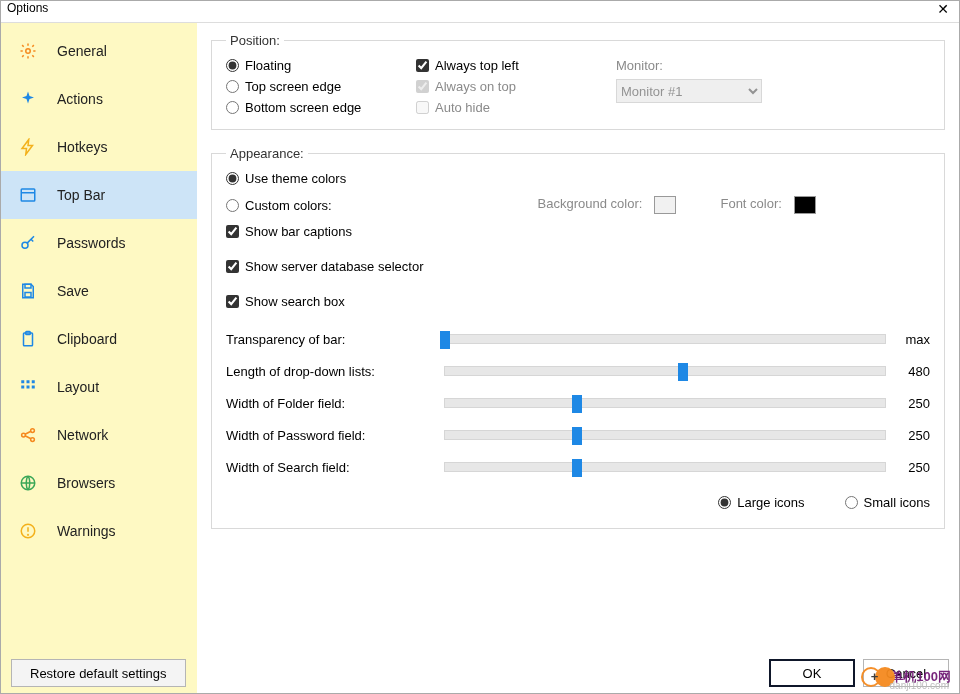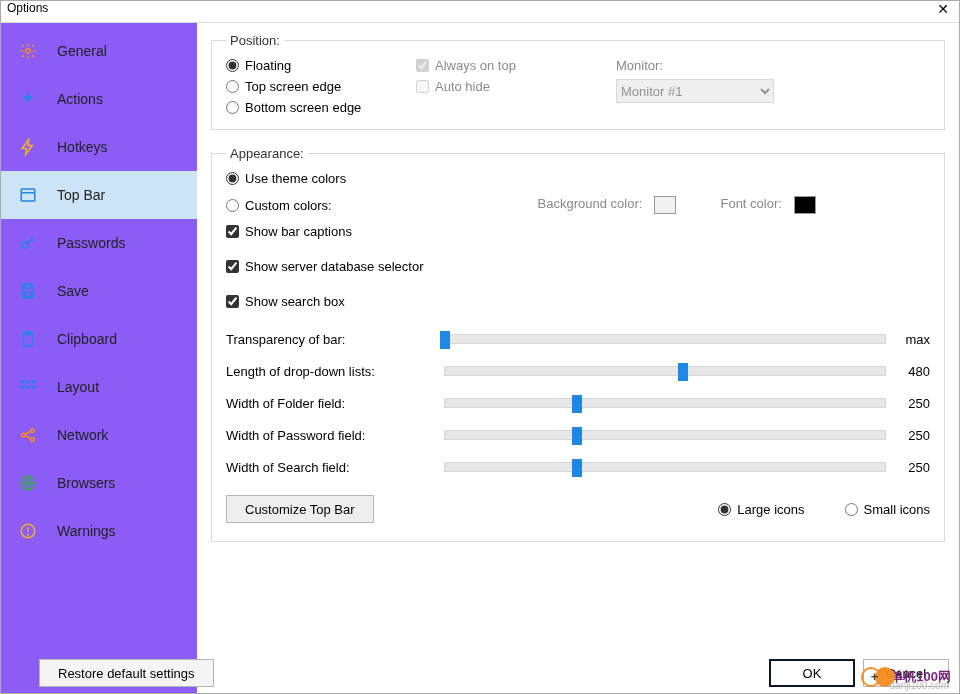--- a/index.html
+++ b/index.html
@@ -2,52 +2,52 @@
 <html><head>
 <meta charset="utf-8">
 <style>
   * { box-sizing: border-box; font-family: "Segoe UI", Tahoma, sans-serif; font-size: 13px; }
   html,body { margin:0; padding:0; width:960px; height:694px; background:#fff; color:#000; }
   .window { width:960px; height:694px; border:1px solid #aaa; display:flex; flex-direction:column; position:relative; }
   .titlebar { height:22px; display:flex; align-items:flex-start; padding:0 6px; border-bottom:1px solid #ddd; }
   .titlebar .title { flex:1; font-size:12px; }
   .close-x { width:20px; text-align:center; font-size:14px; cursor:default; }
   .body { flex:1; display:flex; overflow:hidden; }
-  .sidebar { width:196px; background:#8b5cf6; border-right:0; padding-top:4px;text-align:center; }
+  .sidebar { width:196px; background:#fef9c3; border-right:0; padding-top:4px;text-align:center; }
   .sb-item { height:48px; display:flex; align-items:center; padding-left:18px; gap:20px; cursor:default; color:#222; }
   .sb-item.selected { background:#cde4f7; }
   .sb-icon { width:18px; height:18px; display:flex; align-items:center; justify-content:center; }
   .sb-label { font-size:14px; }
   .content { flex:1; padding:10px 14px 0 14px; position:relative; }
   fieldset.group { border:1px solid #d9d9d9; margin:0 0 16px 0; padding:10px 14px 14px 14px; }
   fieldset.group legend { padding:0 4px; color:#333; font-size:13px; }
   .pos-row { display:flex; }
   .pos-col { width:190px; display:flex; flex-direction:column; gap:6px; }
   .pos-col2 { width:200px; display:flex; flex-direction:column; gap:6px; }
   .pos-col3 { flex:1; display:flex; flex-direction:column; gap:6px; }
   label.opt { display:flex; align-items:center; gap:6px; color:#000; }
   label.opt.disabled { color:#8a8a8a; }
   .mon-label { color:#8a8a8a; }
-  select.mon { width:158px; height:24px; background:#e9e9e9; border:1px solid #c8c8c8; color:#666; }
+  select.mon { width:146px; height:24px; background:#e9e9e9; border:1px solid #c8c8c8; color:#666; }
   .app-row { display:flex; align-items:center; margin-bottom:10px; }
   .app-row .al { width:220px; }
   .color-label { color:#8a8a8a; margin-right:8px; }
   .swatch { width:22px; height:18px; border:1px solid #999; display:inline-block; vertical-align:middle; }
   .swatch.bg { background:#f1f1f1; }
   .swatch.fg { background:#000; }
   .chk-stack { display:flex; flex-direction:column; gap:20px; margin:8px 0 14px 0; }
   .slider-row { display:flex; align-items:center; height:32px; }
   .slider-row .sl-label { width:218px; }
   .slider-row .sl-track { flex:1; position:relative; height:10px; background:#e7e7e7; border:1px solid #d6d6d6; }
   .slider-row .sl-thumb { position:absolute; top:-4px; width:10px; height:18px; background:#1e88e5; }
   .slider-row .sl-val { width:44px; text-align:right; padding-left:10px; }
   .icons-row { display:flex; align-items:center; margin-top:12px; }
   .btn { height:28px; padding:0 18px; background:#eee; border:1px solid #b5b5b5; cursor:default; }
   .spacer { flex:1; }
-  .footer { position:absolute; left:0; right:0; bottom:0; height:40px; display:flex; align-items:center; padding:0 10px; gap:8px;margin-left:28px; }
+  .footer { position:absolute; left:0; right:0; bottom:0; height:40px; display:flex; align-items:center; padding:0 10px; gap:8px; }
   .footer .btn.ok { width:86px; border:2px solid #0f172a; background:#fff; }
   .footer .btn.cancel { width:86px; background:#fff; border:1px solid #b5b5b5; }
   .footer .btn.restore { background:#f4f4f4; }
   .wm { position:absolute; right:8px; bottom:6px; display:flex; align-items:center; gap:4px; pointer-events:none; opacity:.95; }
   .wm .ring { width:20px; height:20px; border:2px solid #f58a1f; border-radius:50%; display:inline-block; }
   .wm .ring.inner { position:relative; left:-10px; background:#f58a1f; border-color:#f58a1f; }
   .wm .plus { position:relative; left:-38px; top:-1px; font-weight:bold; color:#333; }
   .wm .txt { color:#701a75; font-size:13px; font-weight:bold; margin-left:-30px; }
   .wm .sub { color:#bbb; font-size:10px; position:absolute; right:2px; bottom:-4px; }
   input[type=radio],input[type=checkbox]{ margin:0; accent-color:#333; }
@@ -183,20 +183,24 @@
             <label class="opt">
               <input type="radio" name="pos" style="">
               <span>Top screen edge</span>
             </label>
             <label class="opt">
               <input type="radio" name="pos" style="">
               <span>Bottom screen edge</span>
             </label>
           </div>
           <div class="pos-col2">
+            <label class="opt">
+              <input type="checkbox" checked="" style="">
+              <span>Always top left</span>
+            </label>
             <label class="opt disabled">
               <input type="checkbox" checked="" disabled="" style="">
               <span>Always on top</span>
             </label>
             <label class="opt disabled">
               <input type="checkbox" disabled="" style="">
               <span>Auto hide</span>
             </label>
           </div>
           <div class="pos-col3">
@@ -279,21 +283,20 @@
             <div class="slider-row">
               <span class="sl-label">Width of Search field:</span>
               <div class="sl-track">
                 <div class="sl-thumb" style="left:calc(30% - 5px)"></div>
               </div>
               <span class="sl-val">250</span>
             </div>
           </div>
 
         <div class="icons-row">
-          <button class="btn">Customize Top Bar</button>
           <div class="spacer"></div>
           <label class="opt" style="margin-right:40px;">
             <input type="radio" name="isz" checked="" style="">
             <span>Large icons</span>
           </label>
           <label class="opt">
             <input type="radio" name="isz" style="">
             <span>Small icons</span>
           </label>
         </div>

